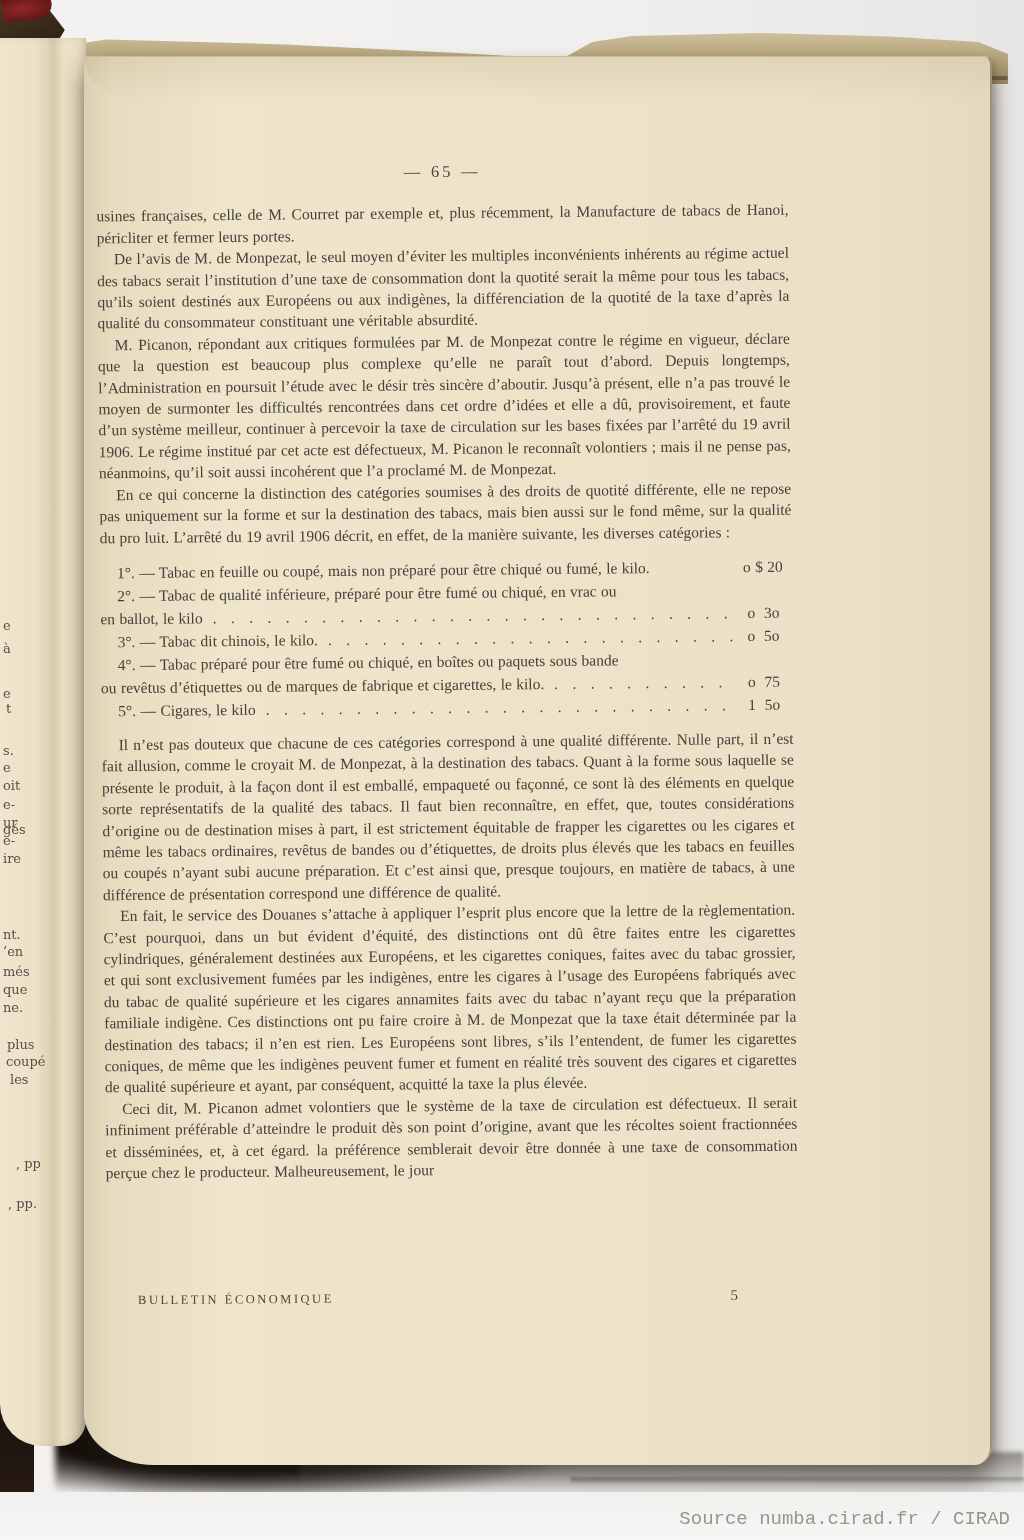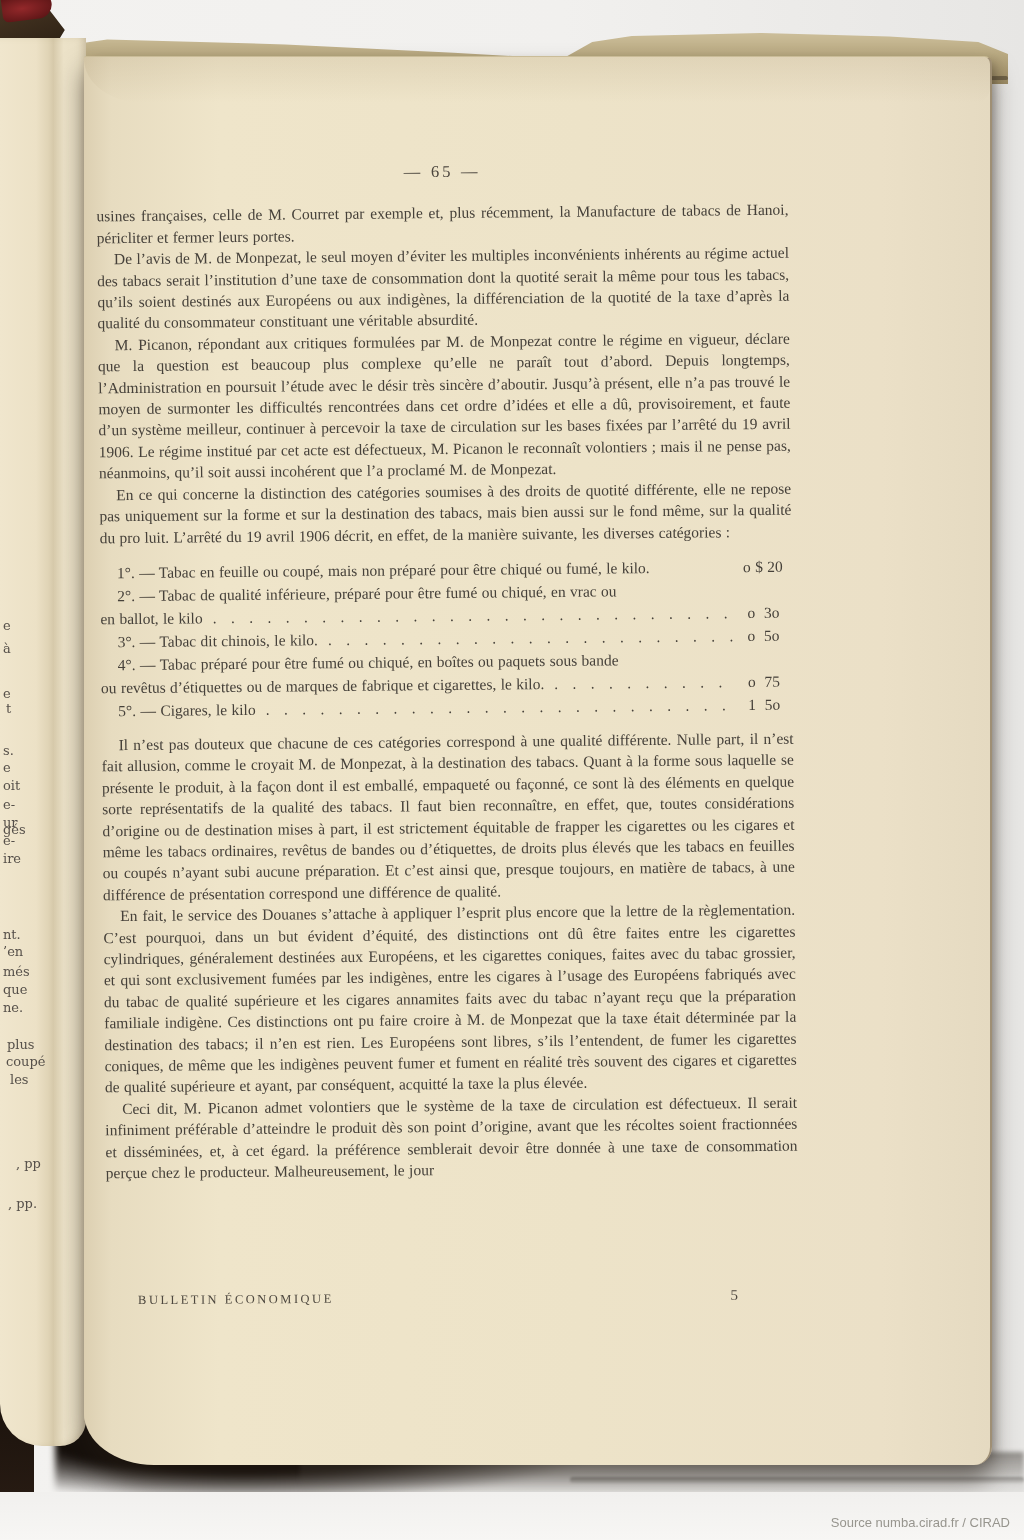--- a/index.html
+++ b/index.html
@@ -114,22 +114,22 @@
   .journal{font-size:12.5px;letter-spacing:2.5px;}
   .folio{font-size:15px;}
 
   
   .credit-band{
     position:absolute;left:0;top:1492px;width:1024px;height:48px;z-index:6;
     background:linear-gradient(180deg,#f1f0ee,#f7f6f4);
   }
   .credit{
     position:absolute;right:14px;bottom:10px;
-    font-family:Liberation Sans, sans-serif;
-    font-size:13px;color:#97958e;
+    font-family:Liberation Mono, monospace;
+    font-size:19px;color:#97958e;
   }
 </style>
 </head>
 <body>
 
 <div class="photo">
 
   <div class="under-black"></div>
   <div class="under-gray"></div>
   <div class="table-edge"></div>

